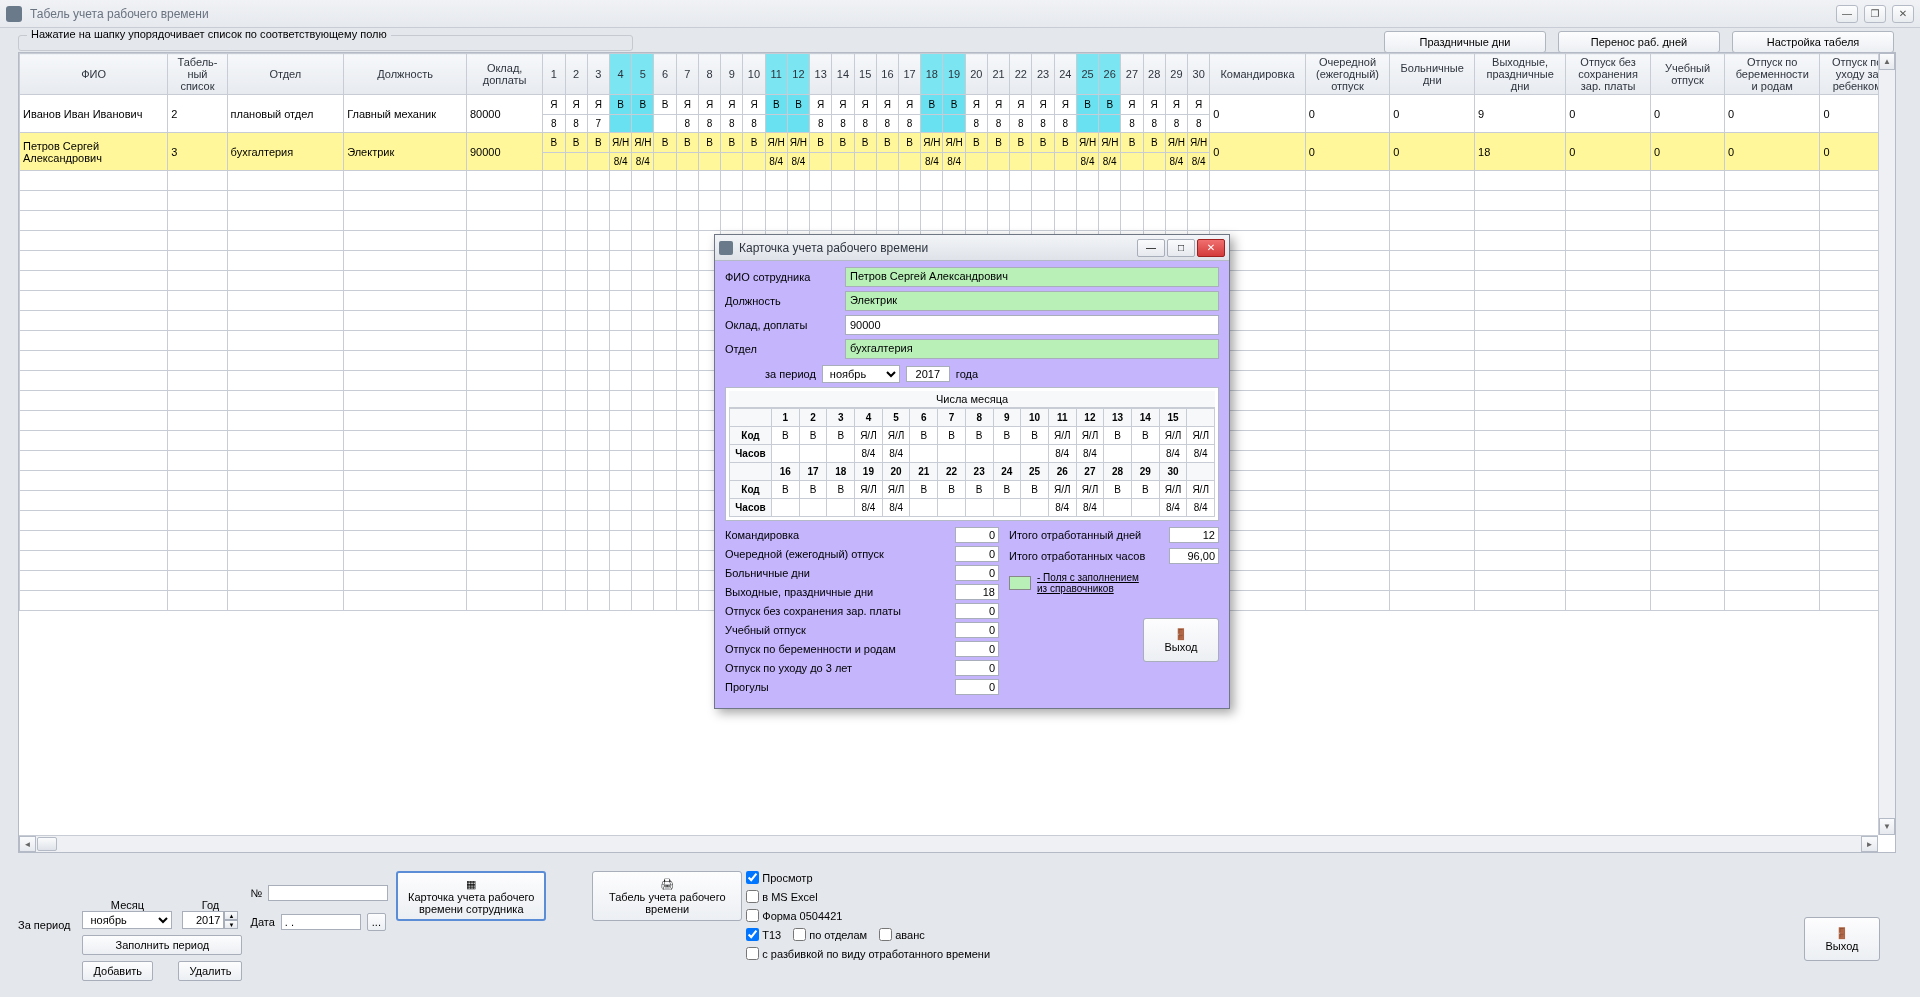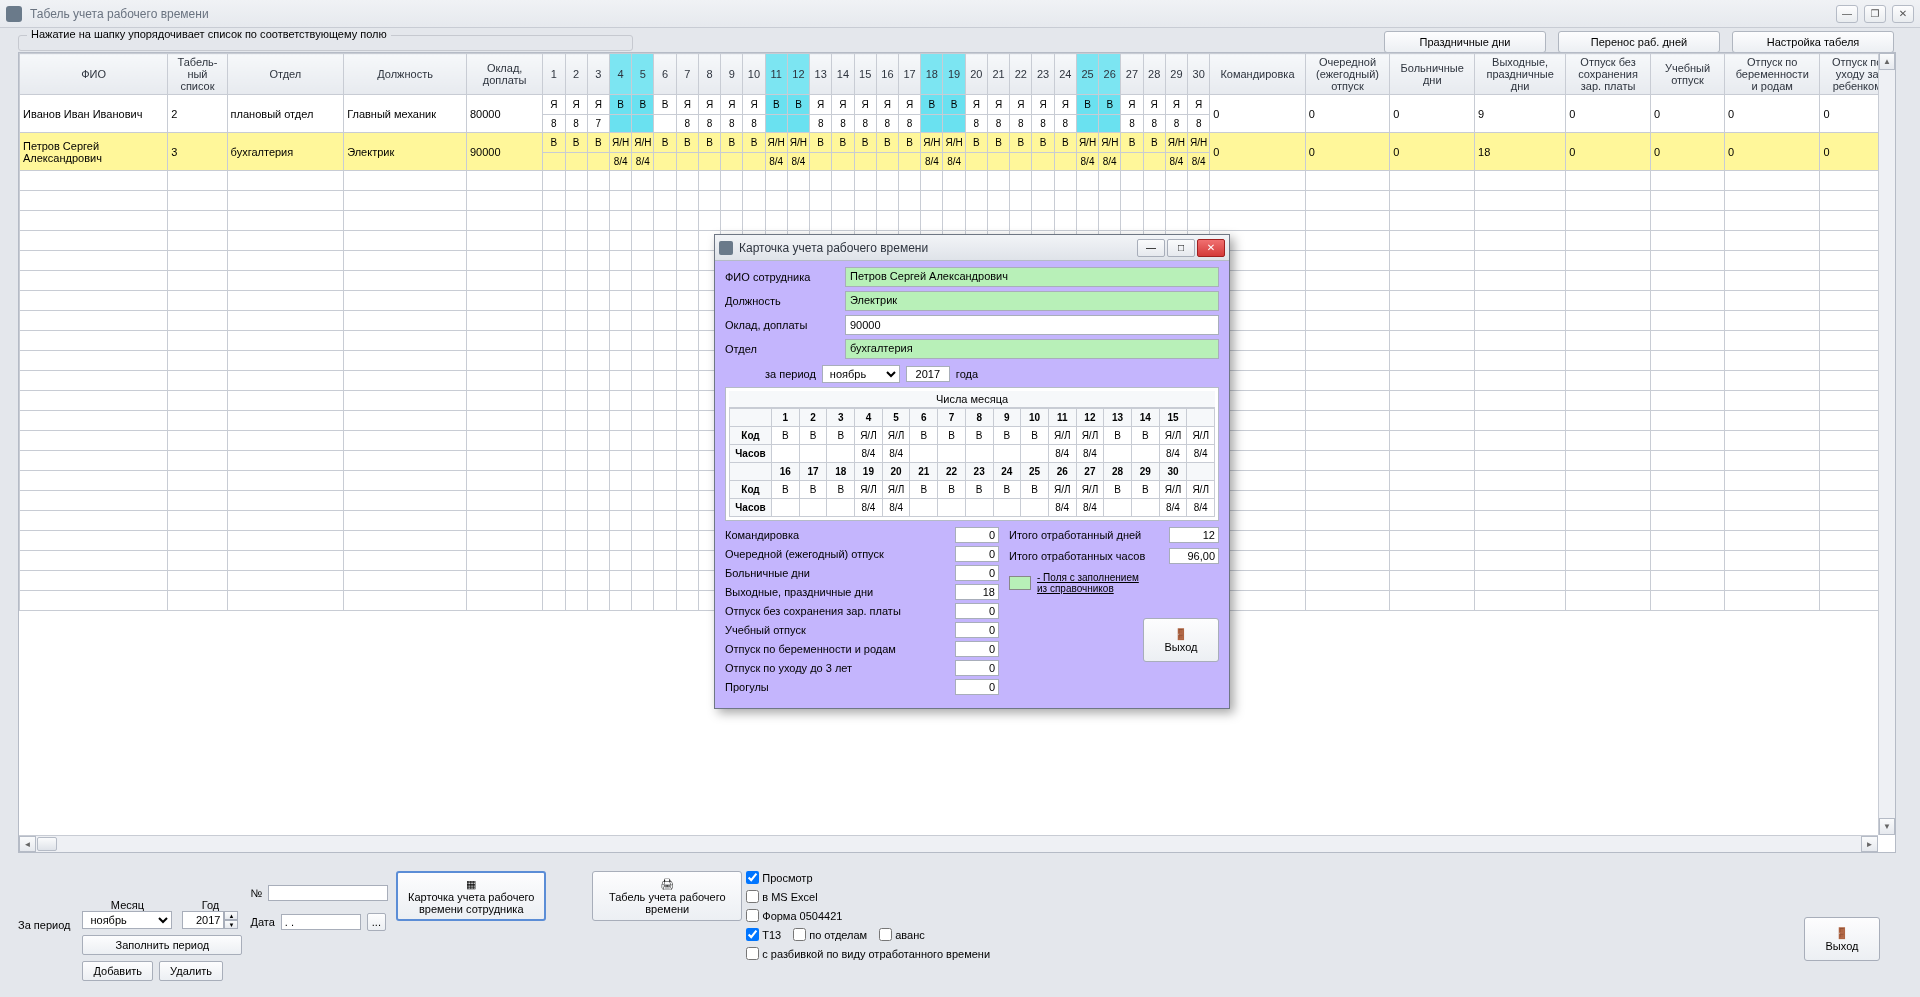--- a/index.html
+++ b/index.html
@@ -1352,21 +1352,21 @@
         <div class="spinner">
           <input type="text" value="2017" style="">
           <div class="spins">
               <div>▲</div>
               <div>▼</div>
             </div>
         </div>
       </div>
     </div>
     <button class="btn" style="width:160px;">Заполнить период</button>
-    <div style="display:flex;gap:6px;">
+    <div style="display:flex;gap:6px;justify-content:space-between;">
       <button class="btn">Добавить</button>
       <button class="btn">Удалить</button>
     </div>
   </div>
   <div class="bp-col" style="justify-content:center;gap:12px;margin-top:14px;">
     <div style="display:flex;align-items:center;gap:6px;">
       <span class="bp-label">№</span>
       <input type="text" style="width: 120px;">
     </div>
     <div style="display:flex;align-items:center;gap:6px;">

